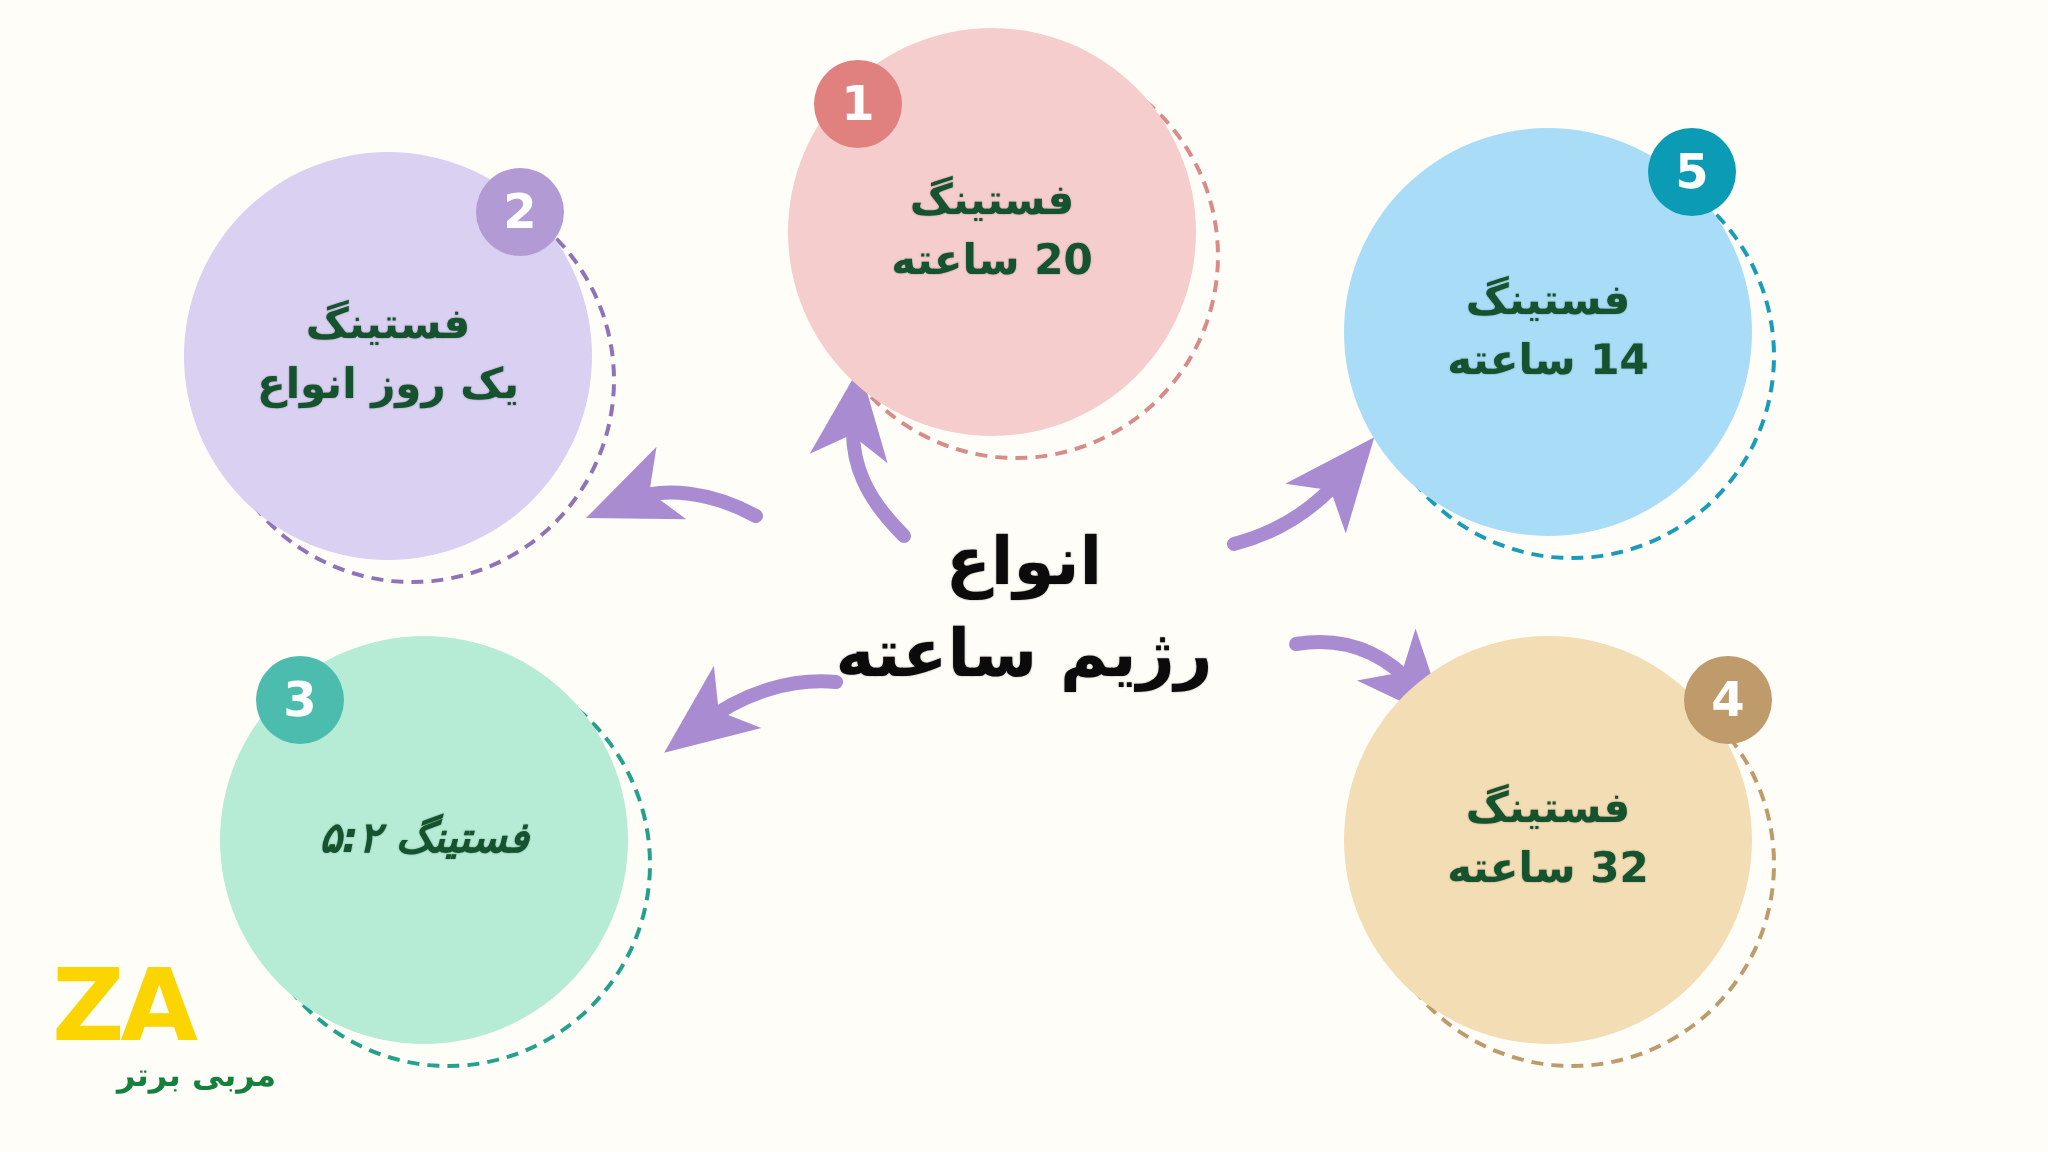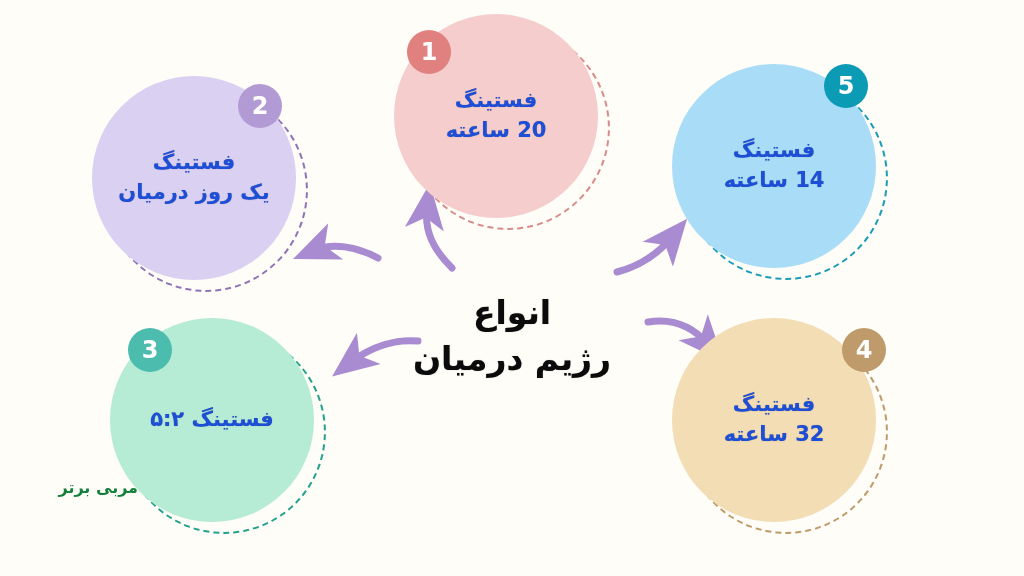--- a/index.html
+++ b/index.html
@@ -45,21 +45,21 @@
     border-radius: 50%;
     background: #f5cdcd;
     display: flex;
     align-items: center;
     justify-content: center;
   }
   .node .label {
     position: relative;
     z-index: 3;
     text-align: center;
-    color: #1d4ed8;
+    color: #14532d;
     font-size: 21px;
     font-weight: bold;
     line-height: 1.42;
     direction: rtl;
     unicode-bidi: isolate;
     letter-spacing: 0px;
     padding: 0 14px;
     text-shadow: 0 0 1px rgba(0,0,0,0.35);
   }
   .node .badge {
@@ -111,21 +111,20 @@
     top: 258px;
     width: 300px;
     text-align: center;
     direction: rtl;
     unicode-bidi: isolate;
     color: #0b0b0b;
     font-size: 33px;
     font-weight: bold;
     line-height: 1.38;
     text-shadow: 0 0 1px rgba(0,0,0,0.4);
-    margin-top: 32px;
   }
 
   
   #logo {
     position: absolute;
     left: 26px;
     top: 478px;
     width: 112px;
     height: 88px;
   }
@@ -179,29 +178,29 @@
       </div>
     </div>
     <div class="badge" style="background: rgb(224, 128, 127); color: rgb(255, 255, 255);">1</div>
   </div>
 
   <div class="node" id="node-2">
     <div class="ring" style="border-color: rgb(142, 115, 184);"></div>
     <div class="disc" style="background: rgb(217, 208, 242);">
       <div class="label">
         <span>فستینگ</span><br>
-        <span>یک روز درمیان</span>
+        <span>یک روز انواع</span>
       </div>
     </div>
     <div class="badge" style="background: rgb(178, 155, 212); color: rgb(255, 255, 255);">2</div>
   </div>
 
   <div class="node" id="node-3">
     <div class="ring" style="border-color: rgb(35, 161, 140);"></div>
-    <div class="disc" style="background: rgb(182, 236, 214);">
+    <div class="disc" style="background: rgb(182, 236, 214); font-style: italic;">
       <div class="label">
         <span>فستینگ ۵:۲</span>
       </div>
     </div>
     <div class="badge" style="background: rgb(76, 188, 174); color: rgb(255, 255, 255);">3</div>
   </div>
 
   <div class="node" id="node-4">
     <div class="ring" style="border-color: rgb(191, 154, 106);"></div>
     <div class="disc" style="background: rgb(243, 221, 181);">
@@ -219,20 +218,21 @@
       <div class="label">
         <span>فستینگ</span><br>
         <span>14 ساعته</span>
       </div>
     </div>
     <div class="badge" style="background: rgb(12, 155, 181); color: rgb(255, 255, 255);">5</div>
   </div>
 
   <div id="center-title">
     <div>انواع</div>
-    <div>رژیم درمیان</div>
+    <div>رژیم ساعته</div>
   </div>
 
   <div id="logo">
+    <div class="logo-mark" style="color: rgb(252, 212, 0);">ZA</div>
     <div class="logo-sub" style="color: #15803d;">مربی برتر</div>
   </div>
 
 </div>
 
 </body></html>

